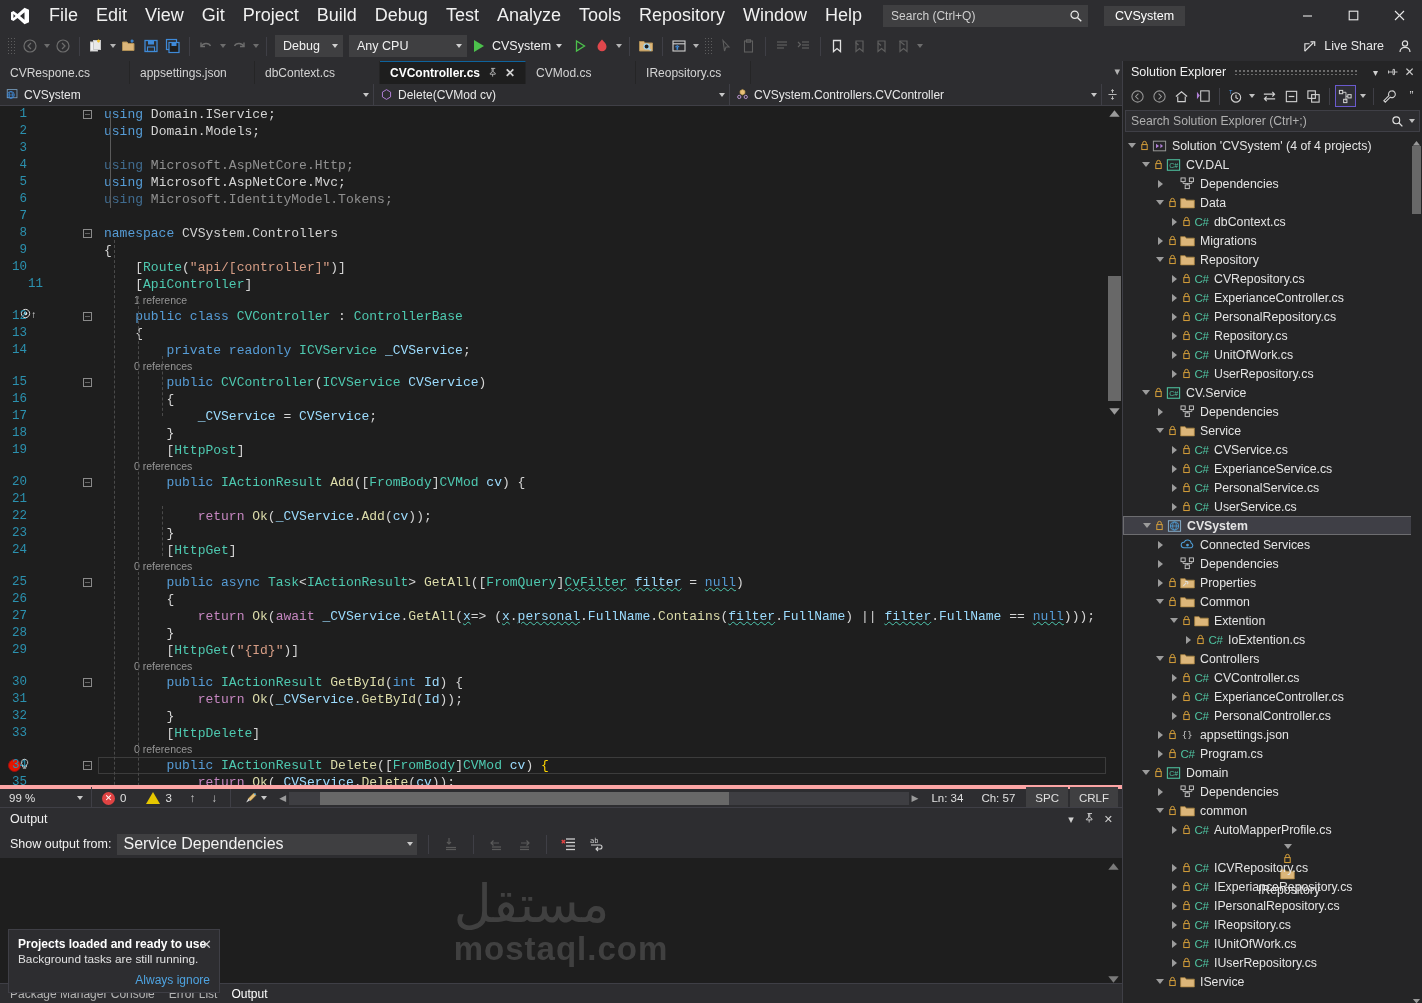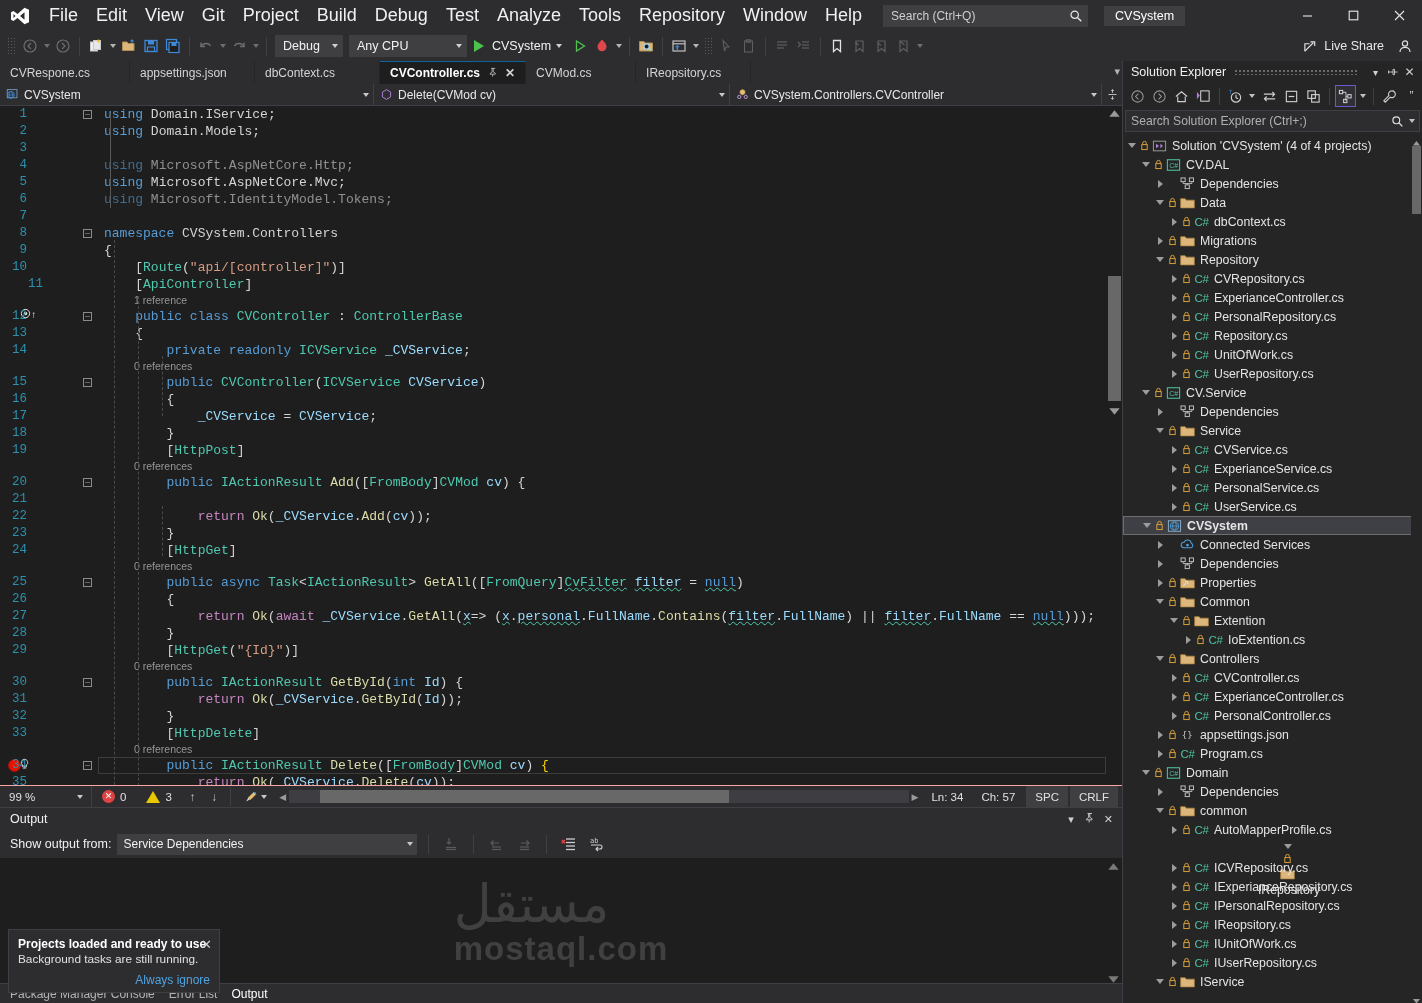--- a/index.html
+++ b/index.html
@@ -97,40 +97,40 @@
     font-size:9px; line-height:7px; text-align:center; font-family:"Liberation Sans",sans-serif; background:#1e1e1e;}
   .vbar{ position:absolute; width:1px; background:#5a5a5a; }
   .dotbar{ position:absolute; width:0; border-left:1px dashed #4a4a4a; }
 
   .bp{ position:absolute; left:8px; width:13px;height:13px;border-radius:50%; background:#e51400; border:1px solid #9b1111;}
   .bulb{ position:absolute; }
   .curline{ position:absolute; left:0; right:0; height:17px; border:1px solid #3c3c3c; pointer-events:none;}
 
   
   .estatus{ height:22px; background:#2d2d30; display:flex; align-items:center; flex:0 0 22px; font-size:11.5px;
-     color:#e0e0e0; border-top:1px solid #fca5a5; font-family:"Liberation Sans",sans-serif;}
+     color:#e0e0e0; border-top:4px solid #fca5a5; font-family:"Liberation Sans",sans-serif;}
   .zoomc{ width:92px; display:flex; align-items:center; padding-left:9px; border-right:1px solid #3f3f46; height:22px; }
   .zoomc .ca{ margin-left:auto; margin-right:8px; border-left:3.5px solid transparent; border-right:3.5px solid transparent; border-top:4px solid #c8c8c8;}
   .errgrp{ display:flex; align-items:center; gap:5px; padding:0 10px; }
   .circx{ width:13px;height:13px;border-radius:50%;background:#e04343; color:#fff; font-size:9px; line-height:13px; text-align:center;}
   .warn{ width:0;height:0;border-left:7px solid transparent;border-right:7px solid transparent;border-bottom:12px solid #e6c700;}
   .hscrollwrap{ flex:1; display:flex; align-items:center; padding:0 4px; }
   .hscroll{ flex:1; height:13px; background:#3e3e42; position:relative; }
   .hscroll .thumb{ position:absolute; left:5%; width:66%; top:0; bottom:0; background:#686868; }
   .stat-cell{ padding:0 9px; }
   .stat-box{ padding:0 9px; background:#3f3f41; margin-left:2px; height:22px; line-height:22px;}
 
   
   .outpane{ height:196px; flex:0 0 196px; background:#1e1e1e; display:flex; flex-direction:column; border-top:1px solid #3f3f46;}
   .outhdr{ height:22px; display:flex; align-items:center; background:#2d2d30; padding-left:10px; font-size:12.5px;
     font-family:"Liberation Sans",sans-serif; color:#f1f1f1;}
   .outhdr .r{ margin-left:auto; display:flex; gap:9px; padding-right:9px; align-items:center; }
   .outtb{ height:28px; display:flex; align-items:center; background:#2d2d30; gap:6px; padding-left:10px;
     font-family:"Liberation Sans",sans-serif; font-size:12.5px;}
-  .outcombo{ width:300px; height:21px; background:#3f3f41; display:flex; align-items:center; padding:0 4px 0 6px; font-size:12px;}
+  .outcombo{ width:300px; height:21px; background:#3f3f41; display:flex; align-items:center; padding:0 4px 0 6px; font-size:16px;}
   .outcombo .cv{flex:1}
   .outcombo .ca{ border-left:3.5px solid transparent;border-right:3.5px solid transparent;border-top:4px solid #c8c8c8;}
   .outbody{ flex:1; background:#1e1e1e; position:relative; overflow:hidden; }
   .watermark{ position:absolute; left:50%; top:50%; transform:translate(-50%,-50%); opacity:.22;
      text-align:left; color:#b9b9b9; pointer-events:none; user-select:none;}
   .wm-ar{ font-size:52px; font-family:"DejaVu Sans",sans-serif; letter-spacing:1px; }
   .wm-en{ font-size:33px; font-family:"Liberation Sans",sans-serif; font-weight:bold; letter-spacing:1px; margin-top:-4px;}
   .outfoot{ height:20px; background:#2d2d30; display:flex; align-items:center; gap:14px; padding-left:10px;
     font-size:12px; color:#b4b4b4; font-family:"Liberation Sans",sans-serif; border-top:1px solid #3f3f46;}
 

